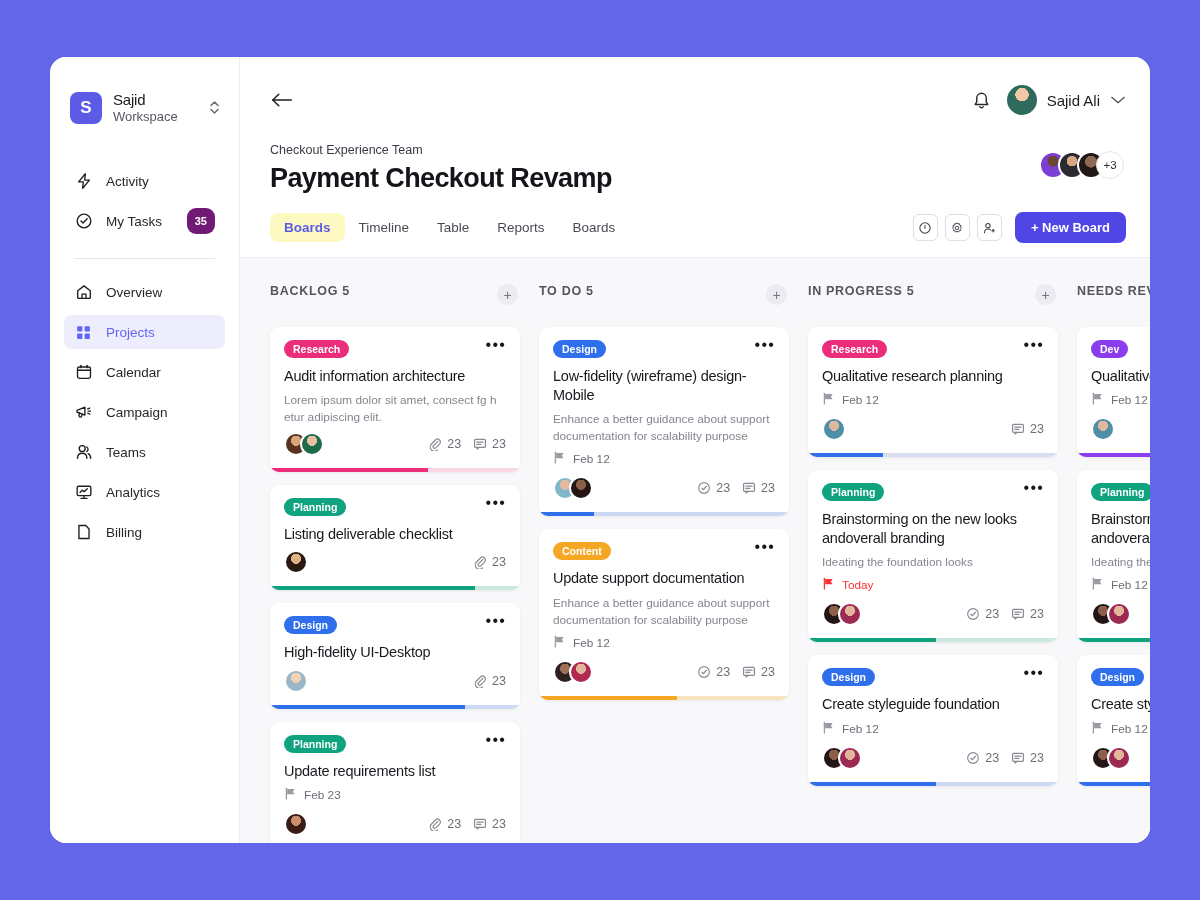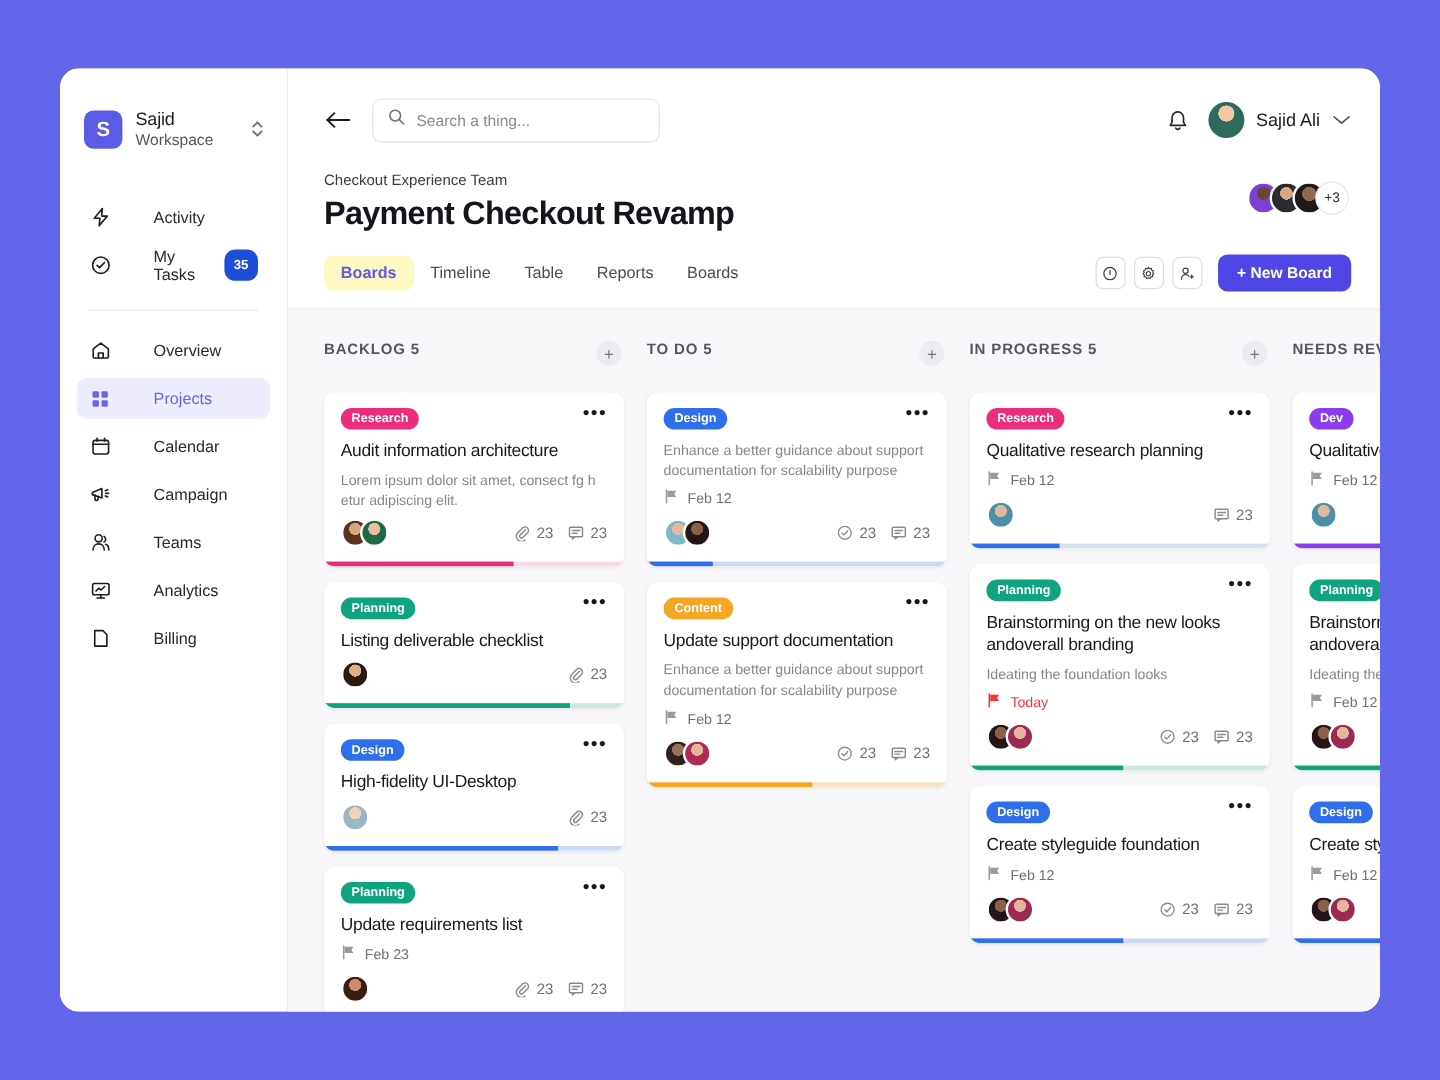--- a/index.html
+++ b/index.html
@@ -41,26 +41,26 @@
   .ws-caret { color: #6B6B77; display:flex; align-items:center; }
 
   .nav-group { padding: 0 14px; }
   .nav-item {
     display: flex; align-items: center; gap: 13px;
     height: 34px; padding: 0 10px;
     border-radius: 8px; margin-bottom: 6px;
     cursor: pointer;
   }
   .nav-item .ic { width: 19px; height: 19px; flex: 0 0 19px; color: #1D1D22; display:flex; align-items:center; justify-content:center;}
-  .nav-label { font-size: 13.5px; color: #27272E; flex: 1; margin-left: 22px; }
+  .nav-label { font-size: 13.5px; color: #27272E; flex: 1; }
   .nav-item.active { background: #EEEDFD; }
   .nav-item.active .nav-label { color: #6366F1; font-weight: 500; }
   .nav-item.active .ic { color: #6366F1; }
   .badge-count {
-    background: #1d4ed8; color: #fff;
+    background: #701a75; color: #fff;
     font-size: 11px; font-weight: bold;
     border-radius: 9px; padding: 6px 8px; line-height: 14px;
   }
   .nav-sep { height: 1px; background: #E6E6EC; margin: 14px 24px 16px 24px; }
   .nav-spacer { flex: 1; }
   .nav-bottom { padding: 0 14px 30px 14px; }
 
   
   .main { flex: 1; min-width: 0; display: flex; flex-direction: column; background: #fff; }
   .topbar { height: 86px; display: flex; align-items: center; padding: 0 24px 0 30px; gap: 16px; }
@@ -287,29 +287,20 @@
 
   <div class="main">
 
     <div class="topbar">
       <span class="back-arrow">
         <svg width="24" height="20" viewBox="0 0 26 20" fill="none" stroke="currentColor" stroke-width="1.6" stroke-linecap="round" stroke-linejoin="round">
             <path d="M23 10 H3"></path>
             <path d="M9.5 3.8 L3 10 L9.5 16.2"></path>
           </svg>
       </span>
-      <div class="search-box">
-        <span>
-          <svg width="15" height="15" viewBox="0 0 18 18" fill="none" stroke="#6E6E7A" stroke-width="1.6" stroke-linecap="round">
-              <circle cx="7.6" cy="7.6" r="5.4"></circle>
-              <path d="M11.6 11.6 L16 16"></path>
-            </svg>
-        </span>
-        <input type="text" placeholder="Search a thing..." style="">
-      </div>
       <div class="top-spacer"></div>
       <span class="bell">
         <svg width="19" height="20" viewBox="0 0 20 21" fill="none" stroke="currentColor" stroke-width="1.5" stroke-linejoin="round" stroke-linecap="round">
             <path d="M5 8.4 A5 5 0 0 1 15 8.4 V12.4 L16.6 15.2 H3.4 L5 12.4 Z"></path>
             <path d="M8.2 17.6 A2 2 0 0 0 11.8 17.6"></path>
           </svg>
       </span>
       <div class="user-chip">
         <span class="avatar" style="width:30px;height:30px;background:radial-gradient(circle at 50% 32%, #F0C9A4 0 26%, #2E6B5C 27% 100%);"></span>
         <span class="user-name">Sajid Ali</span>
@@ -526,20 +517,21 @@
           <span class="col-add">+</span>
         </div>
 
         <div class="card">
           <div class="card-body">
             <div class="card-top">
               <span class="tag" style="background:#2F6FEB">Design</span>
               <span class="tag-spacer"></span>
               <span class="dots">•••</span>
             </div>
+            <div class="card-title">Low-fidelity (wireframe) design-Mobile</div>
             <div class="card-desc">Enhance a better guidance about support documentation for scalability purpose</div>
             <div class="card-date">
               <span><svg width="13" height="13" viewBox="0 0 14 14" fill="#9A9AA4">
                     <path d="M2.6 1.4 V12.8" stroke="#9A9AA4" stroke-width="1.4" stroke-linecap="round"></path>
                     <path d="M3.4 2.2 H11.4 L9.6 5 L11.4 7.8 H3.4 Z"></path>
                   </svg></span>
               <span>Feb 12</span>
             </div>
             <div class="card-foot">
               <span class="avatars">

